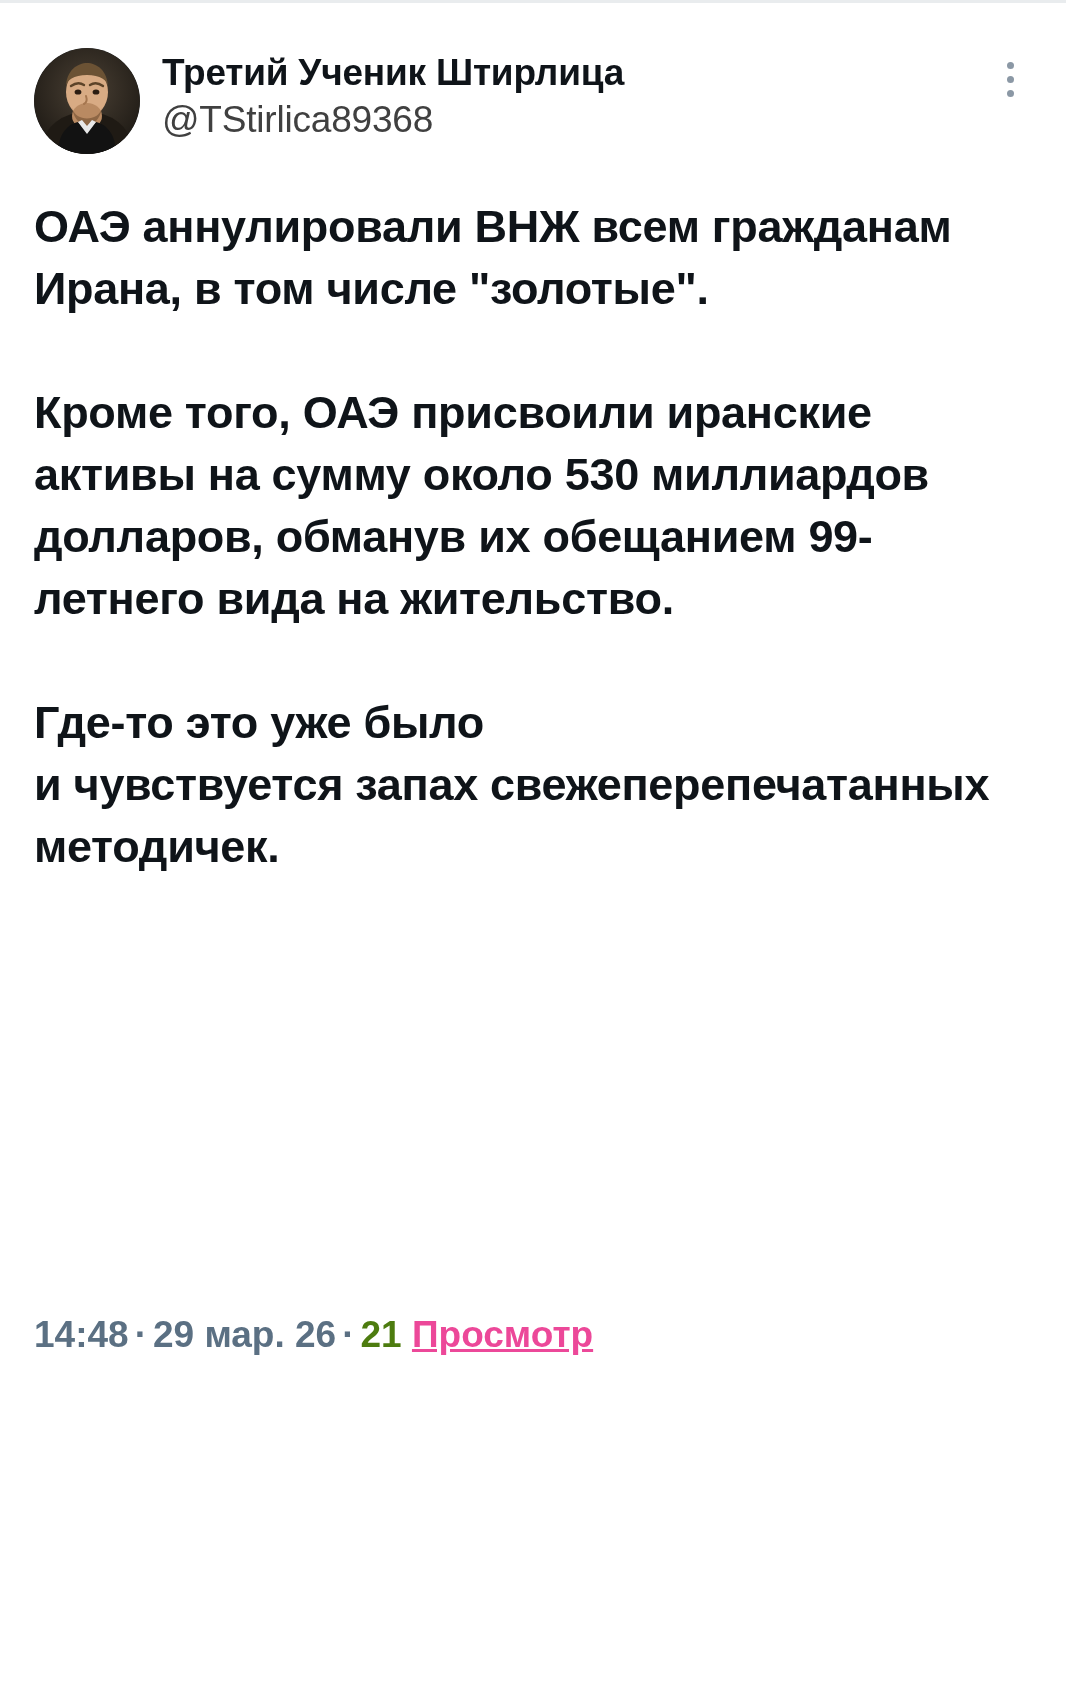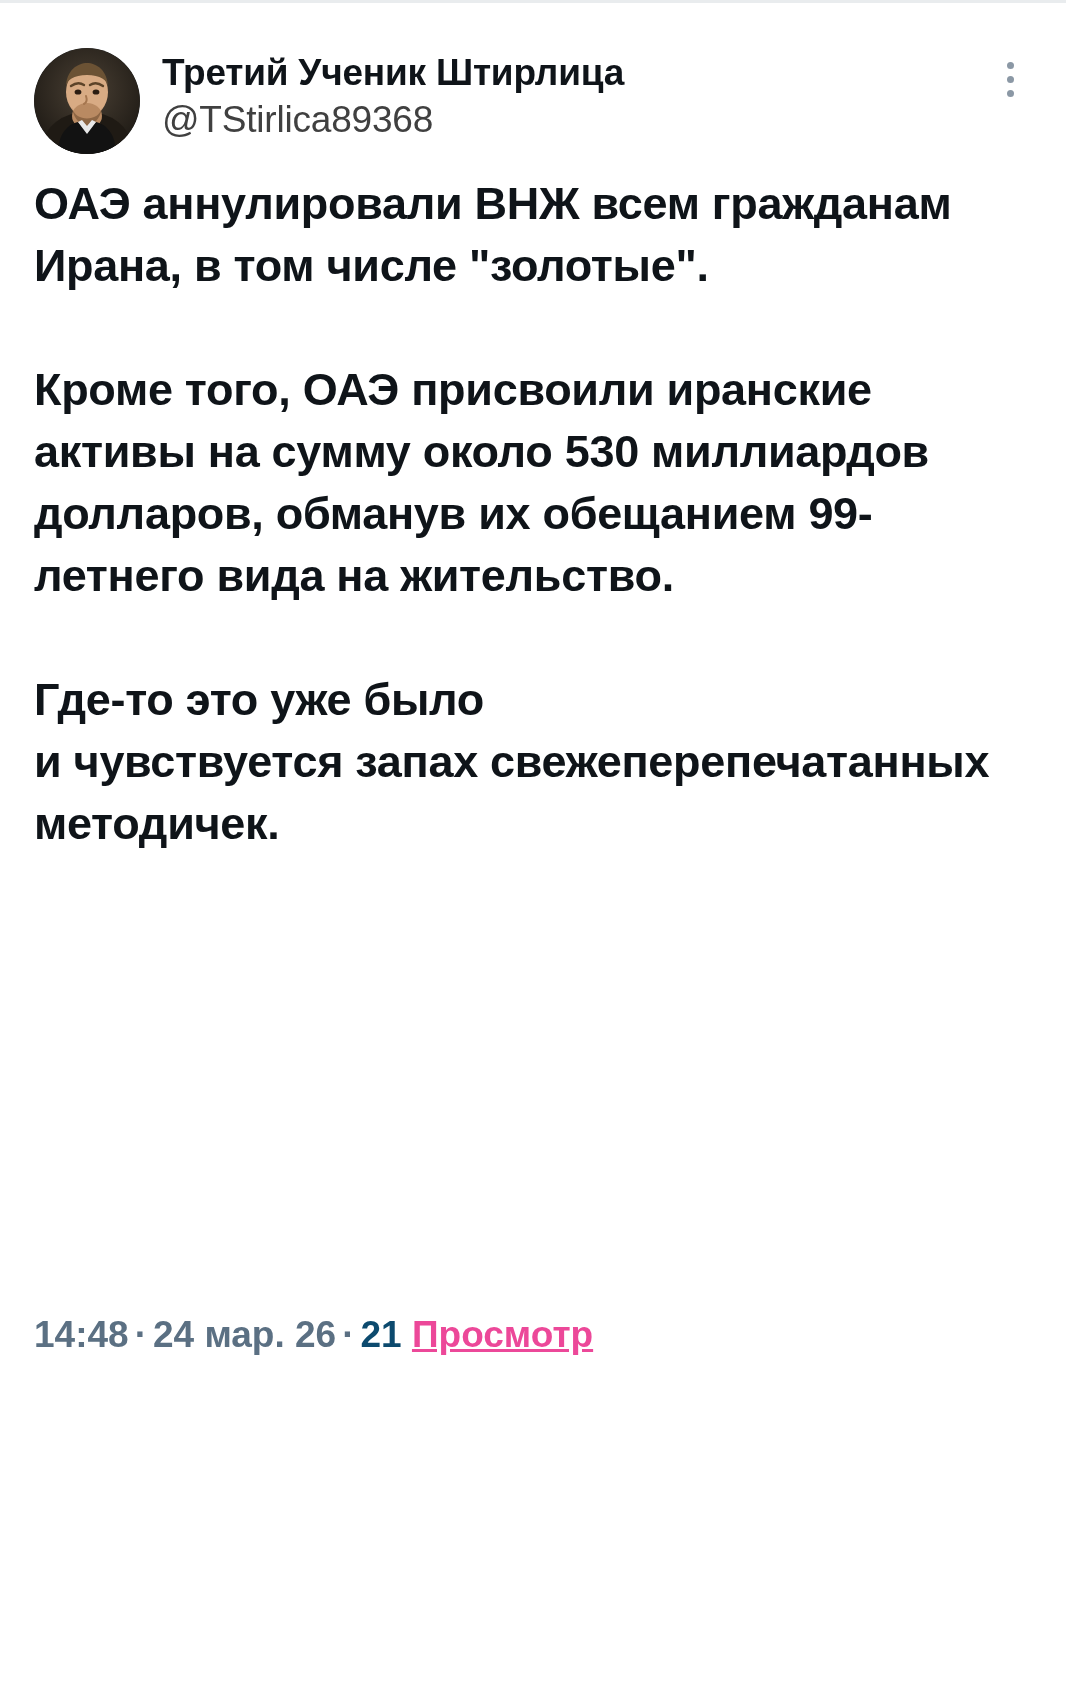--- a/index.html
+++ b/index.html
@@ -93,42 +93,42 @@
   }
   .dots span {
     display: block;
     width: 7px;
     height: 7px;
     border-radius: 50%;
     background: #8b98a5;
   }
 
   .tweet-body {
-    margin-top: 19px;
+    margin-top: 42px;
     font-size: 45px;
     line-height: 62px;
     font-weight: bold;
     color: #0f1419;
     letter-spacing: -0.3px;
     white-space: pre-wrap;
     word-wrap: break-word;
   }
 
   .meta {
     position: absolute;
     left: 34px;
     bottom: 22px;
     font-size: 37px;
     line-height: 46px;
     color: #5b7083;
     font-weight: bold;
     white-space: nowrap;
   }
   .meta .sep { color: #5b7083; font-weight: bold; padding: 0 6px; }
-  .meta .views-num { color: #0c4a6e; font-weight: bold; }
+  .meta .views-num { color: #4d7c0f; font-weight: bold; }
   .meta .views-label { color: #ec4899; font-weight: bold; text-decoration: underline; }
   .meta .time, .meta .date { color: #5b7083; font-weight: bold; text-align: right; }
 </style>
 </head>
 <body>
 
 <div class="tweet">
 
   <div class="top-rule"></div>
 
@@ -181,16 +181,16 @@
   </div>
 
   <div class="tweet-body">ОАЭ аннулировали ВНЖ всем гражданам Ирана, в том числе "золотые".
 
 Кроме того, ОАЭ присвоили иранские активы на сумму около 530 миллиардов долларов, обманув их обещанием 99-летнего вида на жительство.
 
 Где-то это уже было
 и чувствуется запах свежеперепечатанных методичек.</div>
 
   <div class="meta">
-    <span class="time">14:48</span><span class="sep">·</span><span class="date">24 мар. 26</span><span class="sep">·</span><span class="views-num">21</span>&nbsp;<span class="views-label">Просмотр</span>
+    <span class="time">14:48</span><span class="sep">·</span><span class="date">29 мар. 26</span><span class="sep">·</span><span class="views-num">21</span>&nbsp;<span class="views-label">Просмотр</span>
   </div>
 
 </div>
 
 </body></html>

